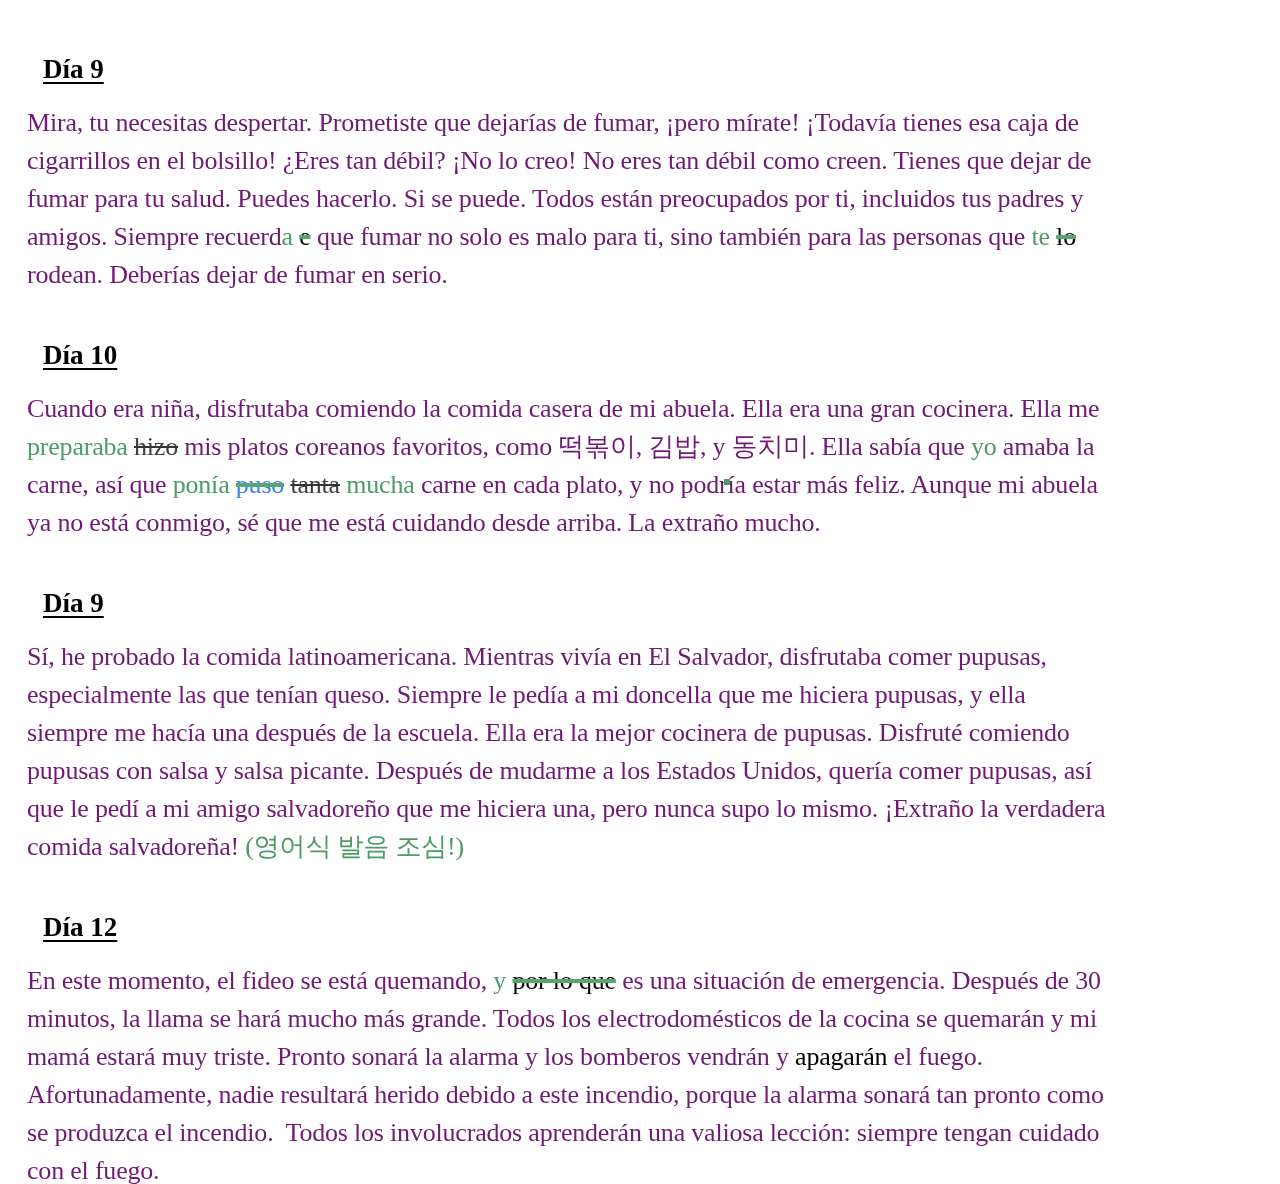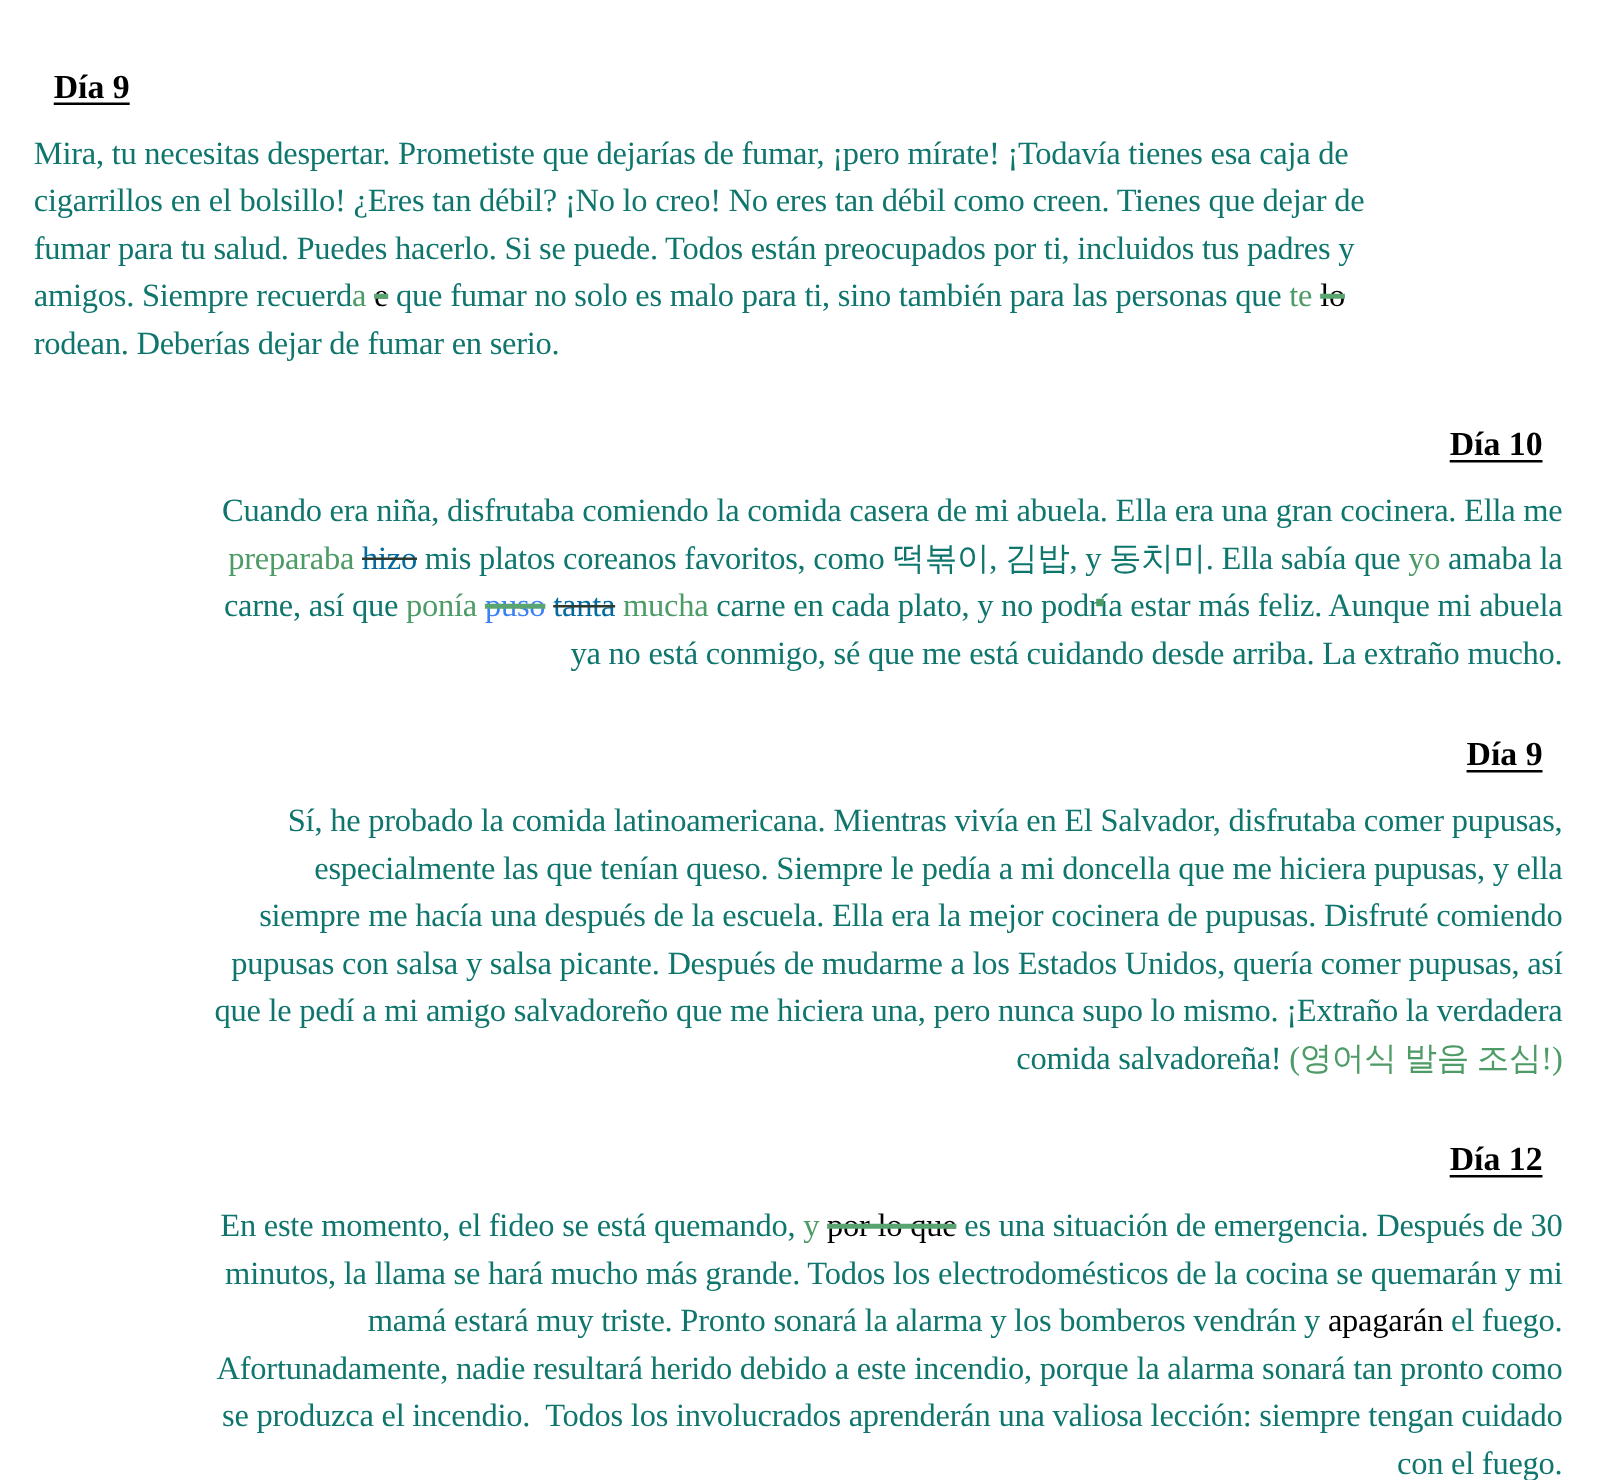--- a/index.html
+++ b/index.html
@@ -11,40 +11,40 @@
     width: 1280px;
     height: 1184px;
     overflow: hidden;
     font-family: "Liberation Serif", "DejaVu Serif", serif;
     color: #000000;
   }
   main.doc {
     padding: 34px 30px 0 27px;
   }
   section.section { margin: 0; }
-  section.section + section.section { margin-top: 42px; text-align: right; }
+  section.section + section.section { margin-top: 42px; }
   h2.heading {
     margin: 16px;
     font-size: 27px;
     line-height: 38px;
     font-weight: bold;
     text-decoration: underline;
     text-decoration-thickness: 2px;
     text-underline-offset: 4px;
   }
   .line {
     font-size: 26px;
     line-height: 38px;
     white-space: pre;
     letter-spacing: -0.2px;
   }
-  .run-n { color: #0f766e; }
+  .run-n { color: #701a75; }
   .run-g { color: #4d9b66; }
   .run-db {
-    color: #0369a1;
+    color: #404040;
     text-decoration: line-through;
     text-decoration-color: #2e3a30;
     text-decoration-thickness: 2px;
     margin-top: 32px;
   }
   .run-dg {
     color: #000000;
     text-decoration: line-through;
     text-decoration-color: #5aa472;
     text-decoration-thickness: 4px;

